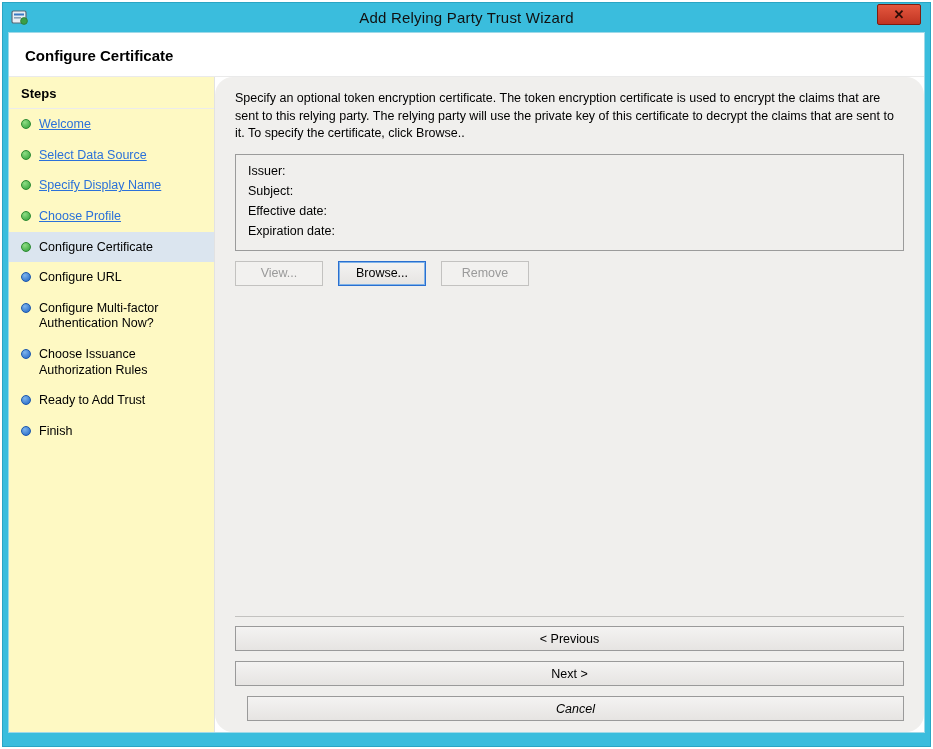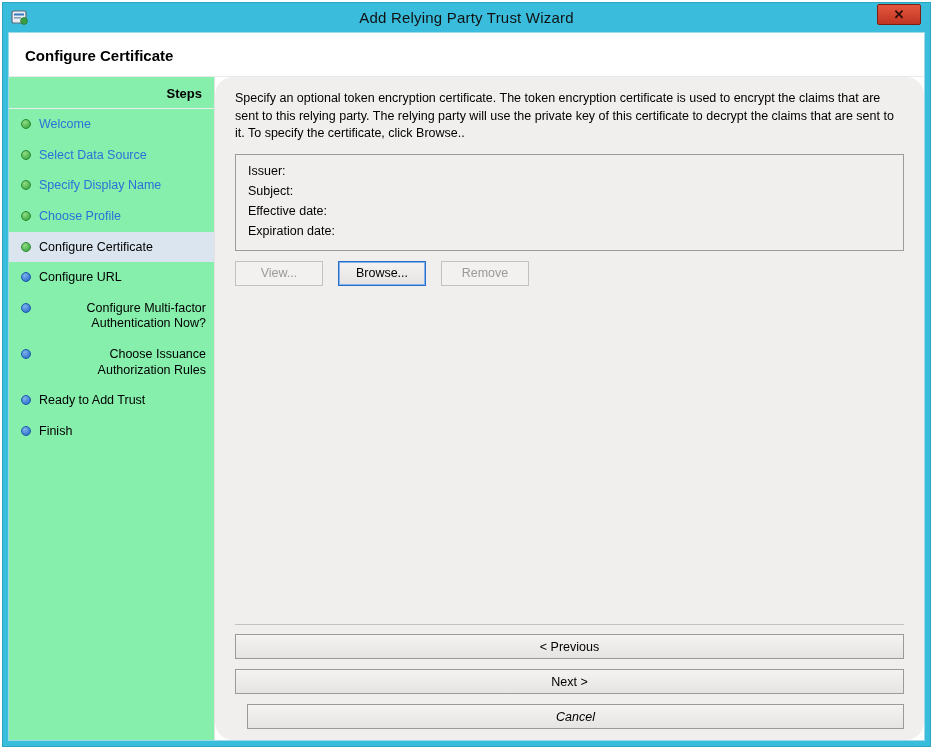--- a/index.html
+++ b/index.html
@@ -3,21 +3,21 @@
 <meta charset="utf-8">
 <style>
   * { box-sizing: border-box; margin: 0; padding: 0; }
   html, body { background: #ffffff; font-family: "Liberation Sans", sans-serif; }
   body { padding: 2px; }
 
   .window {
     width: 929px; height: 745px;
     background: #3abddd;
     border: 1px solid #2aa5c4;
-    padding: 0 5px 5px 5px;
+    padding: 0 5px 13px 5px;
     display: flex; flex-direction: column;
     position: relative;
   }
 
   
   .titlebar {
     height: 29px;
     display: flex; align-items: center;
     position: relative;
   }
@@ -43,21 +43,21 @@
   .header {
     background: #ffffff;
     padding: 14px 18px 12px 16px;
     border-bottom: 1px solid #eaeaea;
   }
   .header h1 { font-size: 15px; font-weight: bold; color: #000; }
 
   .main { flex: 1; display: flex; overflow: hidden; }
 
   
-  .sidebar { width: 206px; background: #86efac; border-right: 1px solid #e2e2e2; text-align: right; }
+  .sidebar { width: 206px; background: #fef9c3; border-right: 1px solid #e2e2e2; }
   .steps-title {
     font-weight: bold; font-size: 13px; color: #000;
     padding: 9px 12px 7px 12px;
     border-bottom: 1px solid #ececec;
   }
   ul.steps { list-style: none; }
   .step {
     display: flex; align-items: flex-start; gap: 8px;
     padding: 8px 8px 7px 12px;
     font-size: 12.5px; line-height: 1.25; color: #000;
@@ -67,21 +67,21 @@
     flex: none; margin-top: 2px;
   }
   .step.done .dot, .step.current .dot {
     background: radial-gradient(circle at 35% 30%, #8fdd84, #2f9e36);
     border: 1px solid #2b8a31;
   }
   .step.pending .dot {
     background: radial-gradient(circle at 35% 30%, #7db4ec, #1f63c4);
     border: 1px solid #1a57ad;
   }
-  .step.done .lbl { color: #2b71d9; cursor: pointer; }
+  .step.done .lbl { color: #2b71d9; cursor: pointer; text-decoration: underline; }
   .step.current { background: #dbe5ef; }
 
   
   .content {
     flex: 1; background: #f0efed;
     display: flex; flex-direction: column;
     padding: 13px 20px 0 20px;
     border-radius: 18px;
   }
   .desc { font-size: 12.5px; line-height: 1.4; color: #000; max-width: 660px; }

